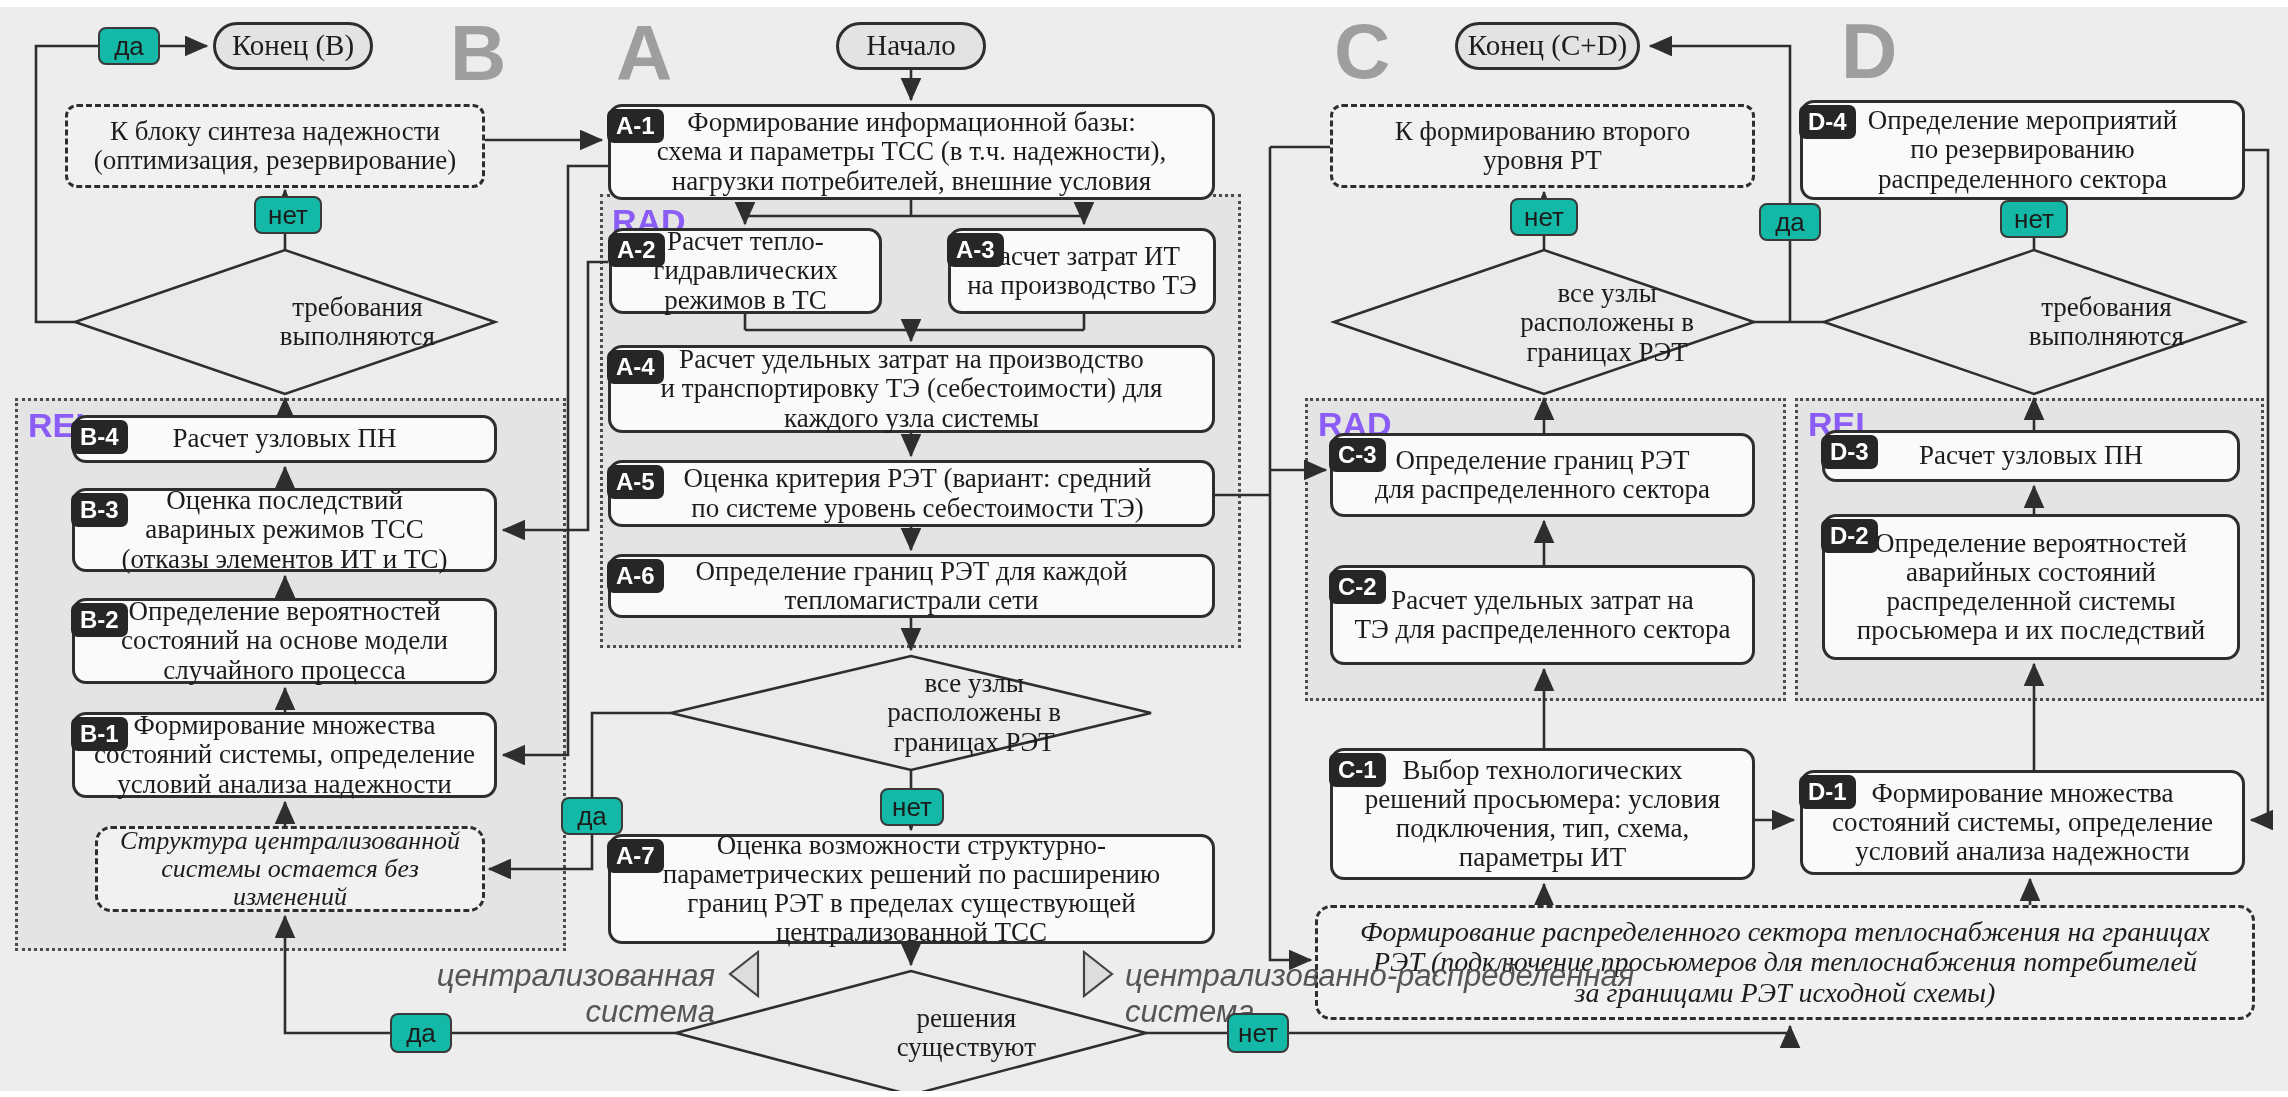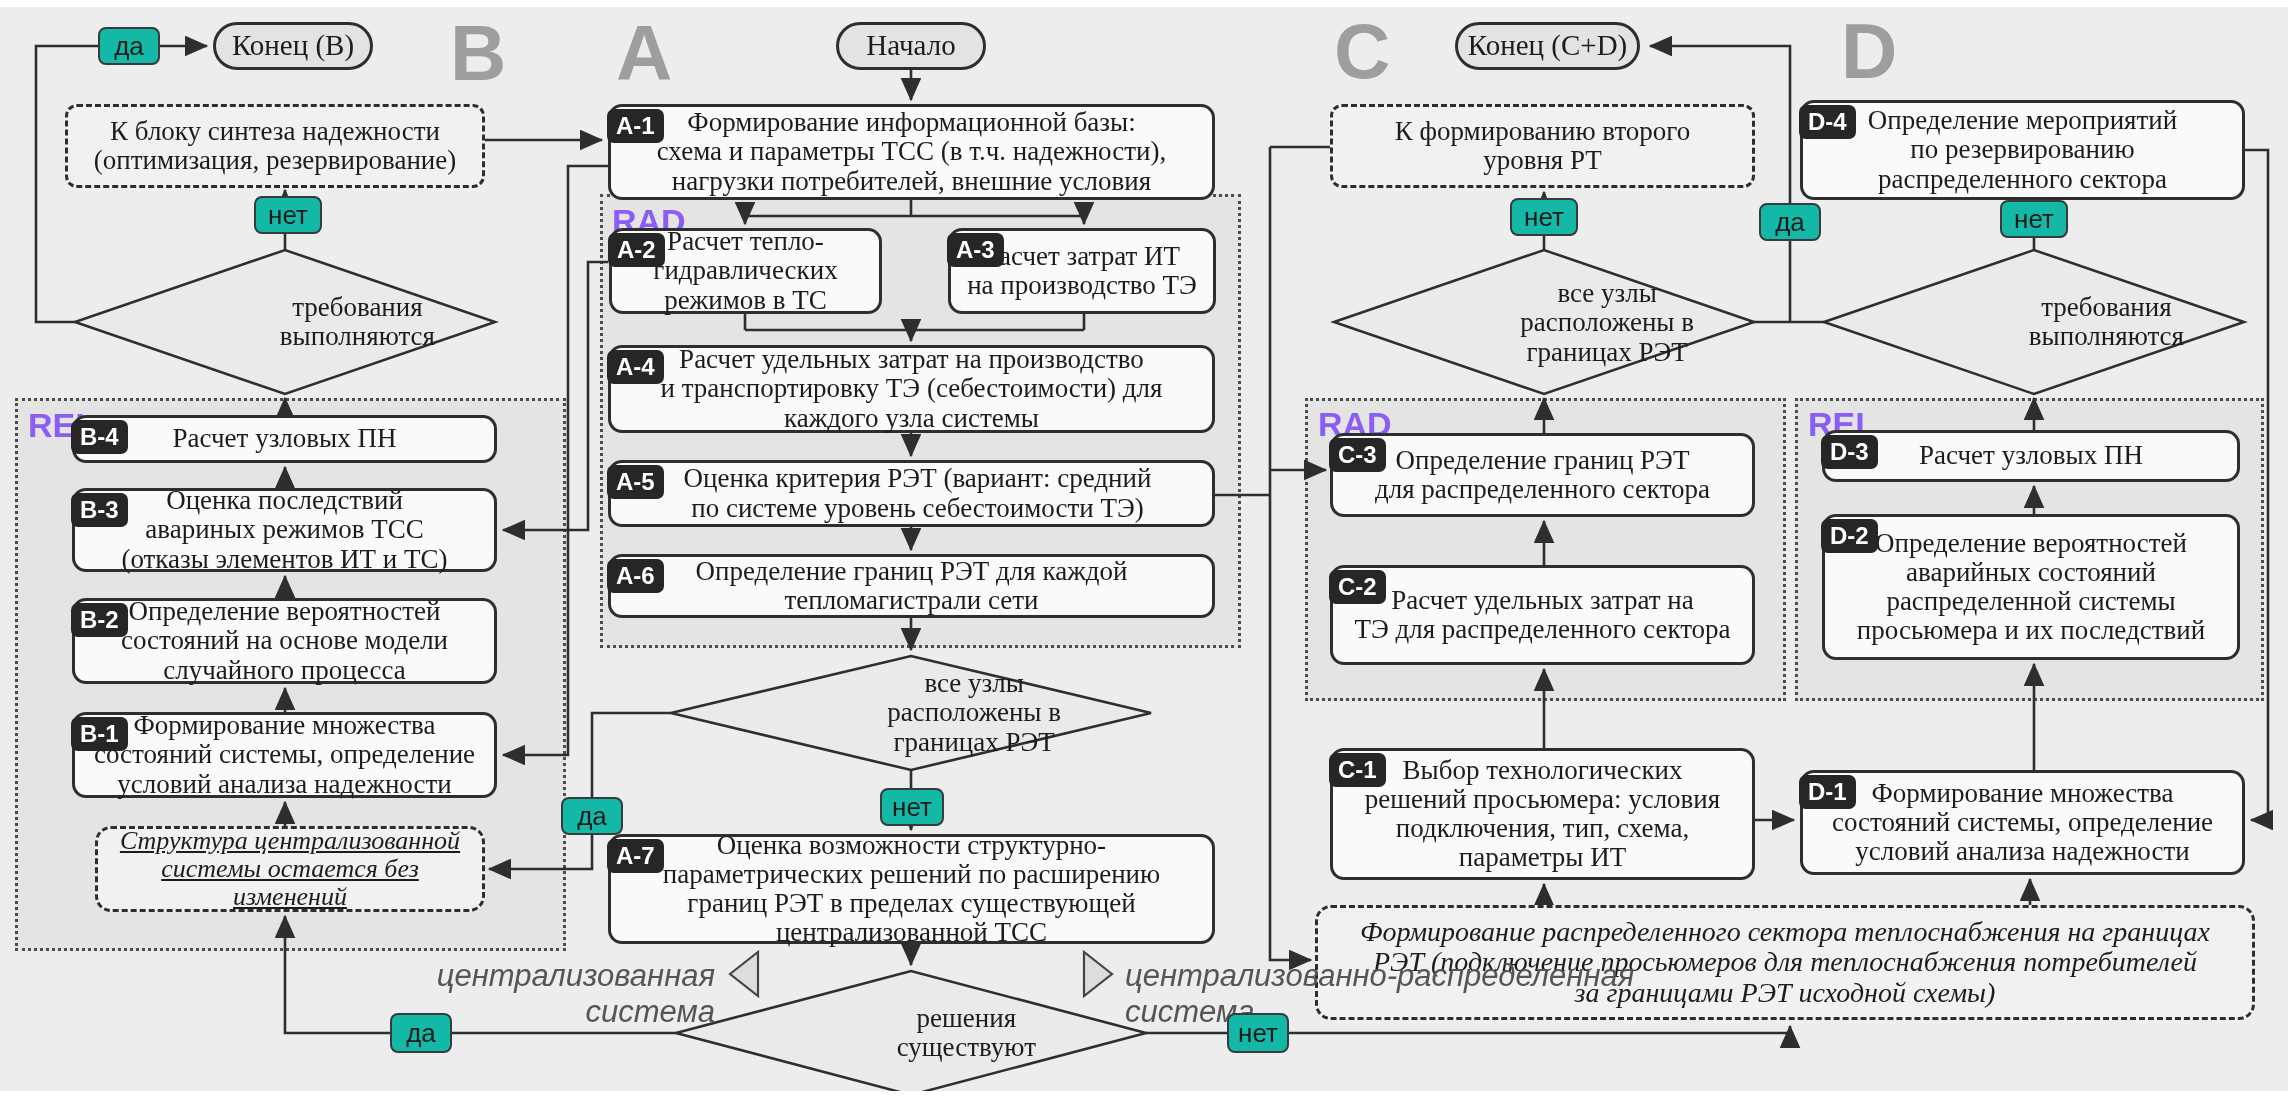--- a/index.html
+++ b/index.html
@@ -137,21 +137,21 @@
   </div>
 
   <div class="node dashedbox" style="left:65px;top:104px;width:420px;height:84px;">
     <span class="txt">К блоку синтеза надежности
 (оптимизация, резервирование)</span>
   </div>
   <div class="node dashedbox" style="left:1330px;top:104px;width:425px;height:84px;">
     <span class="txt">К формированию второго
 уровня РТ</span>
   </div>
-  <div class="node notebox" style="left:95px;top:826px;width:390px;height:86px;text-decoration:underline;">
+  <div class="node notebox" style="left:95px;top:826px;width:390px;height:86px;">
     <span class="txt">Структура централизованной
 системы остается без
 изменений</span>
   </div>
   <div class="node notebox" style="left:1315px;top:905px;width:940px;height:115px;font-size:28px;">
     <span class="txt">Формирование распределенного сектора теплоснабжения на границах
 РЭТ (подключение просьюмеров для теплоснабжения потребителей
 за границами РЭТ исходной схемы)</span>
   </div>
 

